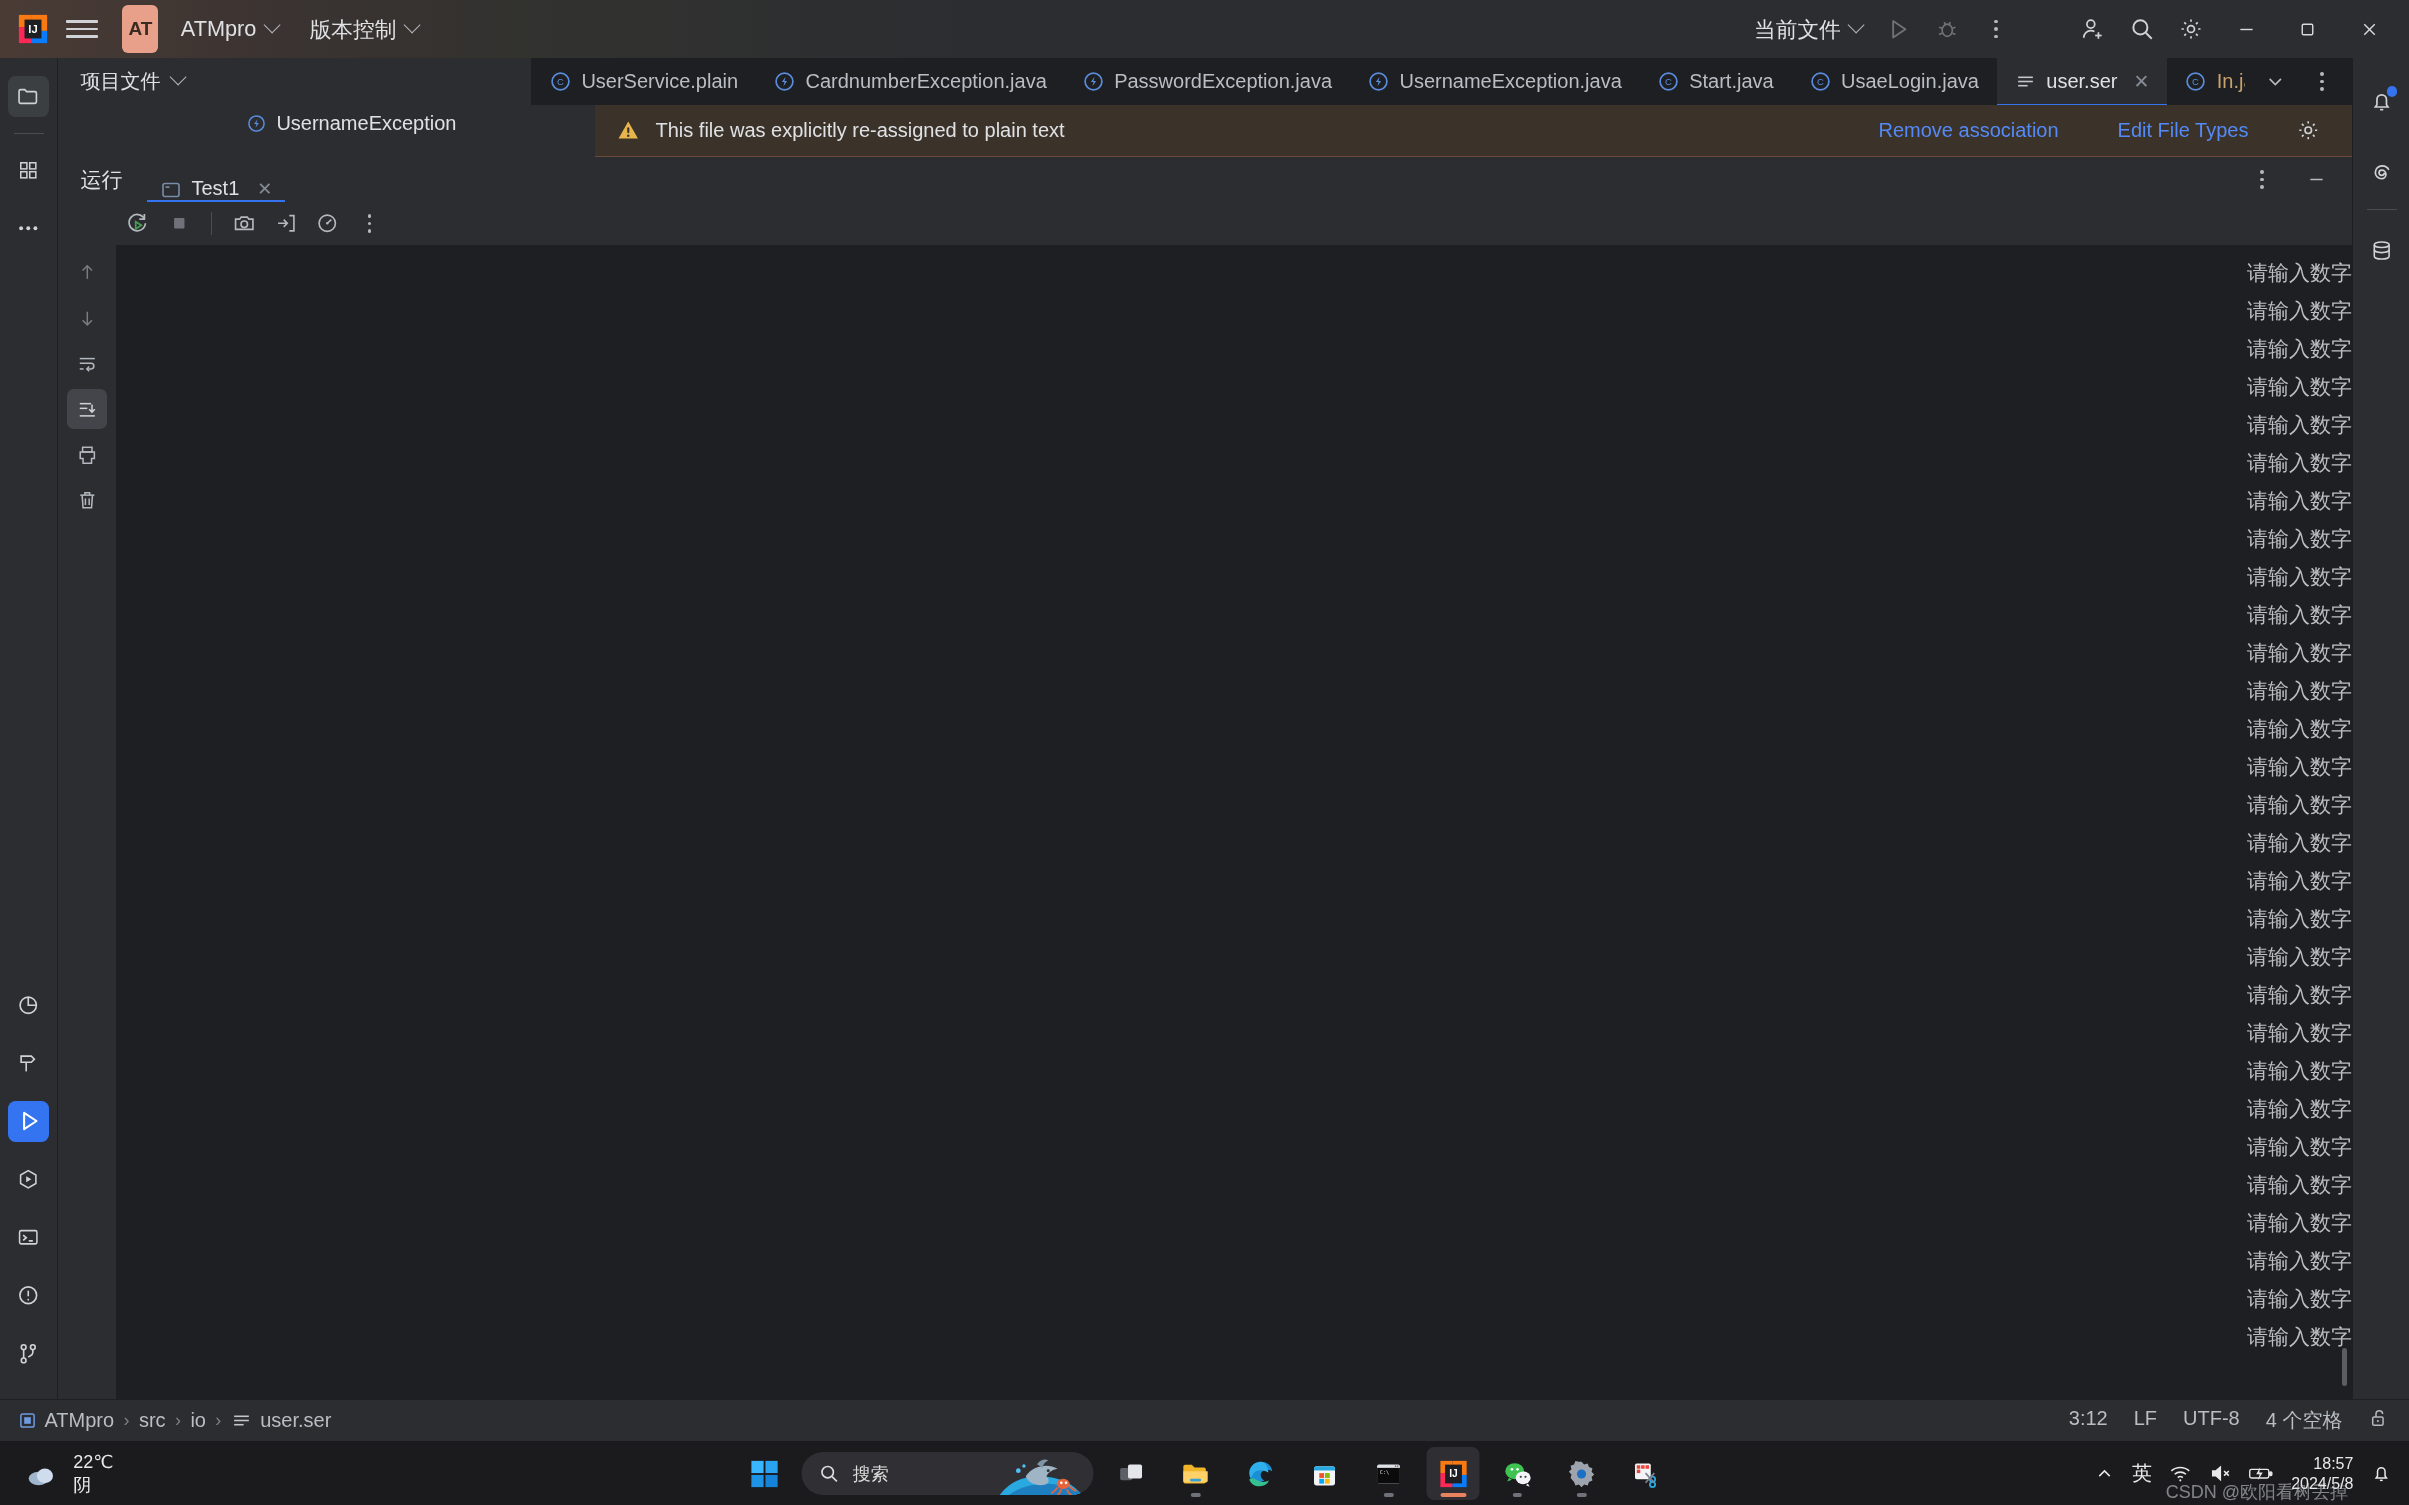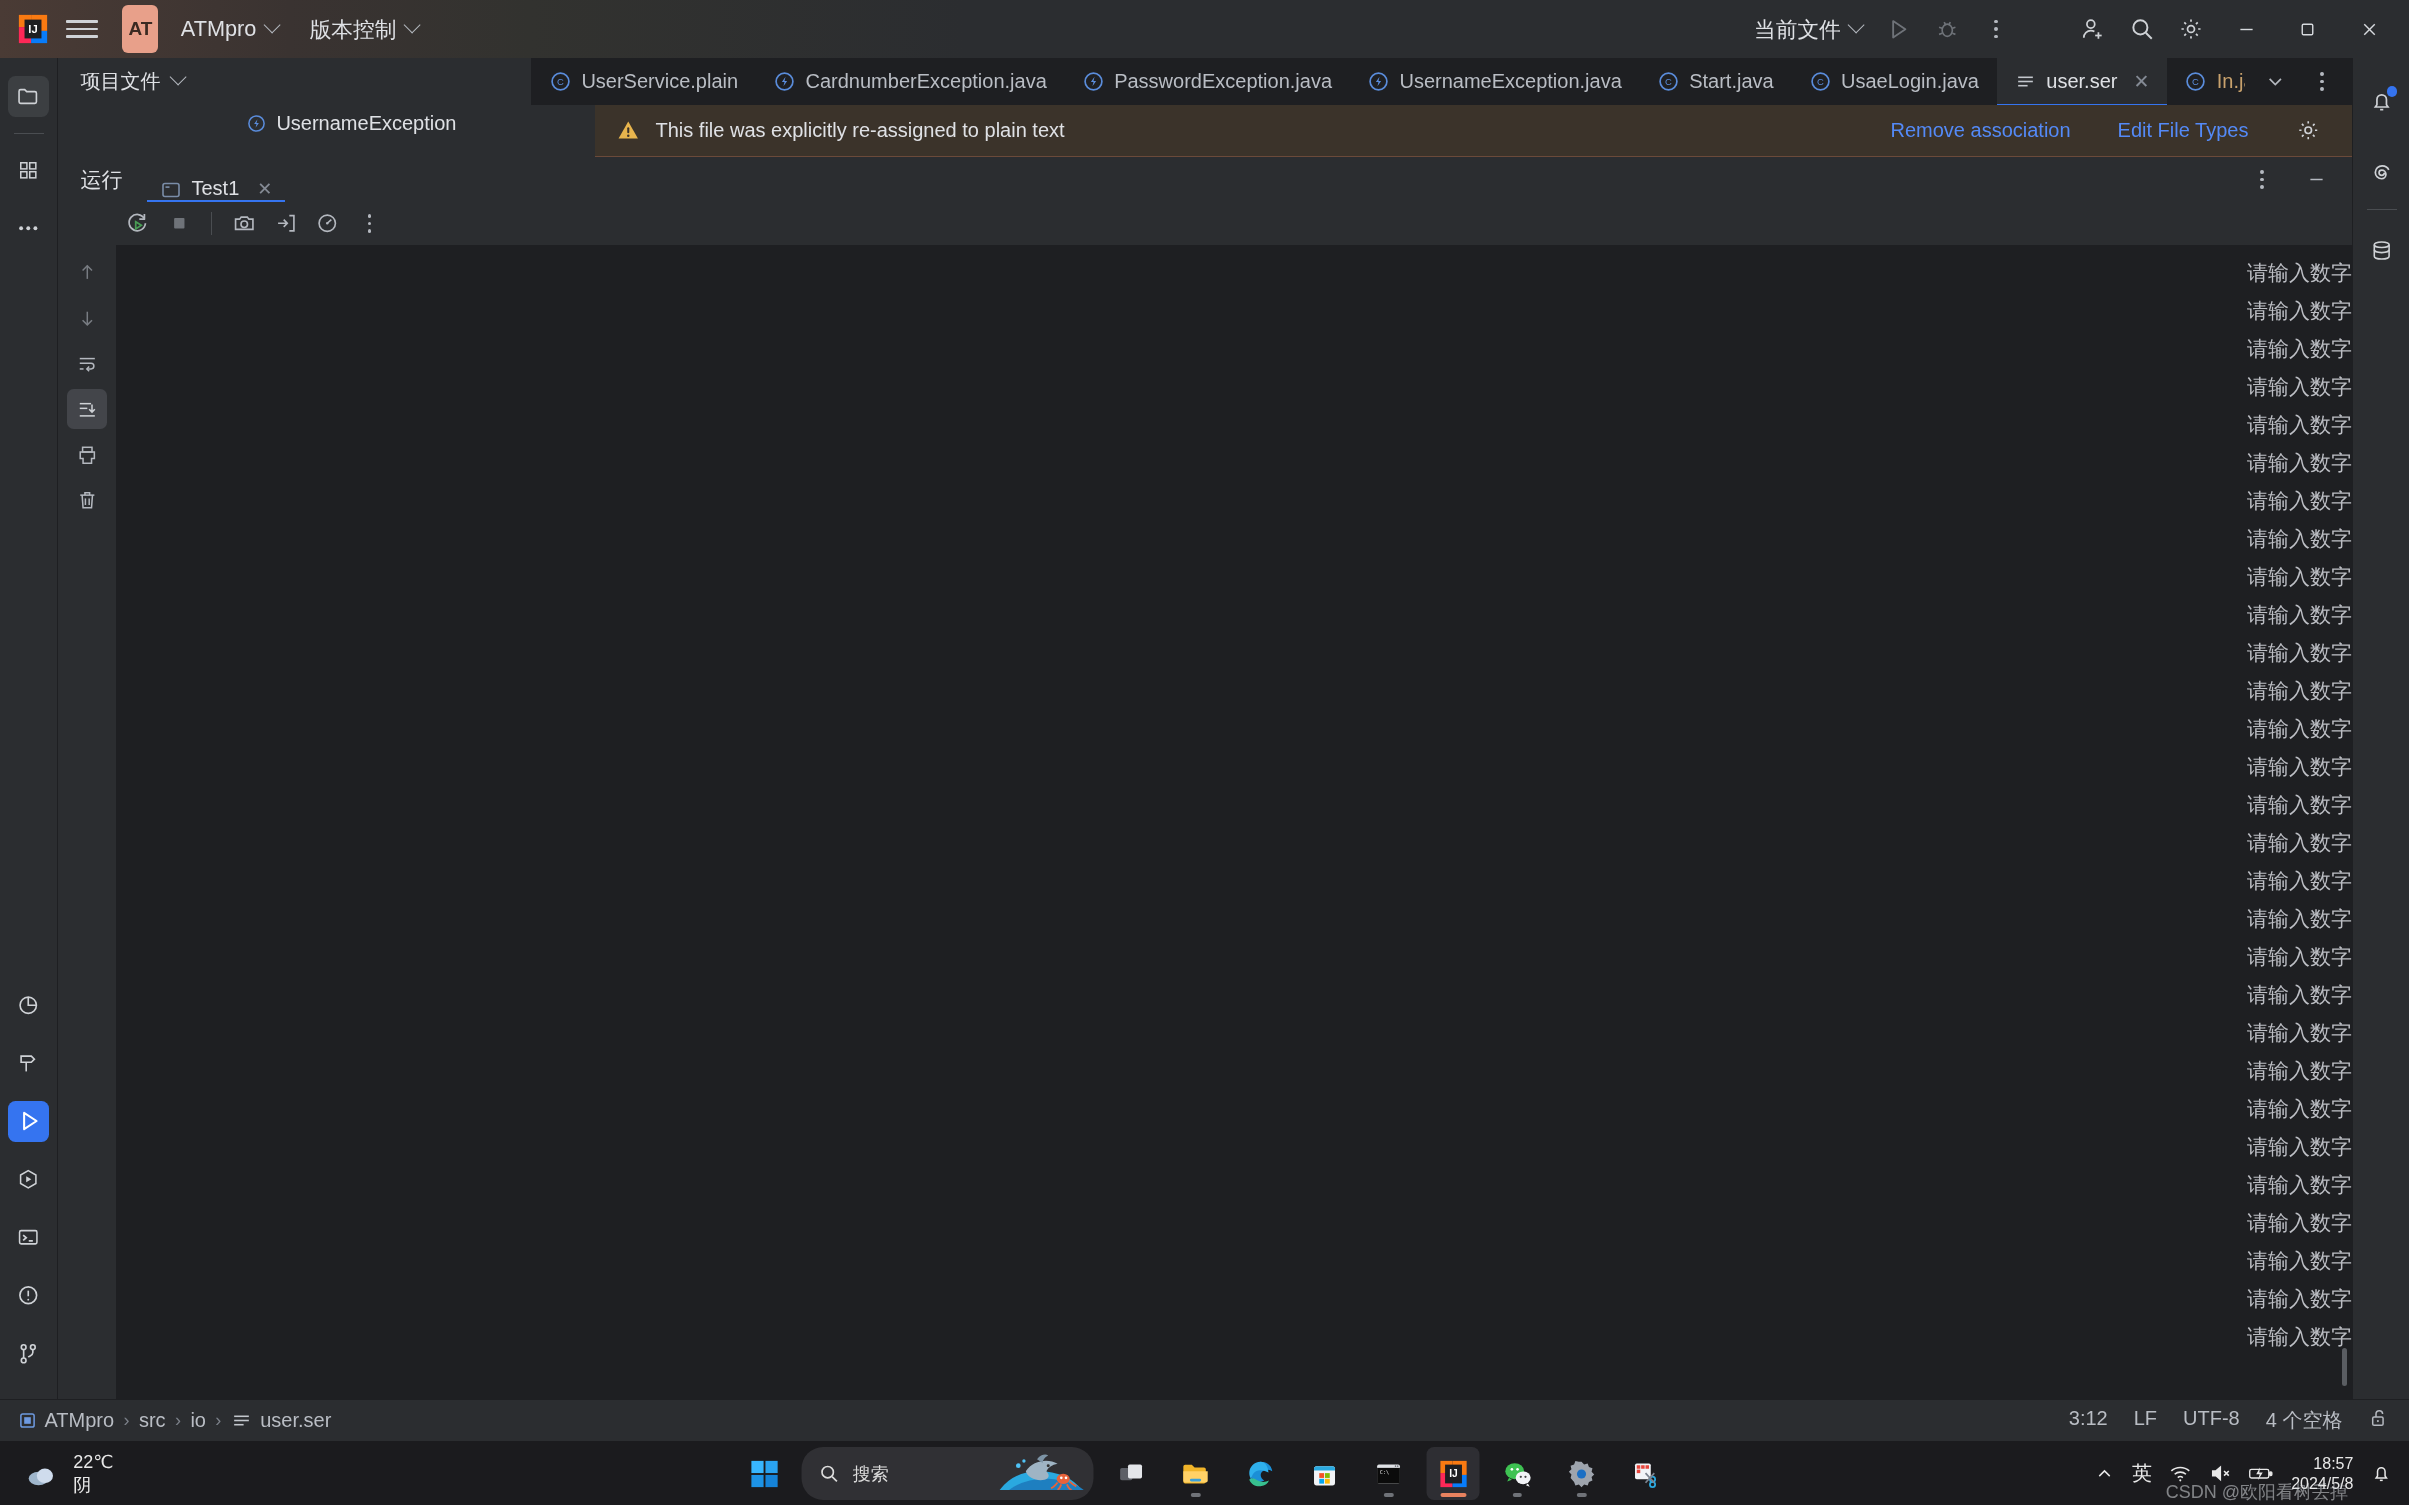--- a/index.html
+++ b/index.html
@@ -78,21 +78,21 @@
 
   
   .bannerwrap { height: 52px; flex: 0 0 52px; display:flex; }
   .banner-left { width: 537px; flex: 0 0 537px; background: #2b2d30; position: relative; overflow:hidden; }
   .banner {
     flex: 1 1 auto; background: #3b332a; display:flex; align-items:center;
     border-bottom: 0.9px solid #6b4a3a; padding: 0 21px; gap: 15px;
   }
   .banner .msg { color: #dfe1e5; font-size: 20px; }
   .banner .sp { flex: 1 1 auto; }
-  .banner a { color: #548af7; font-size: 20px; text-decoration: none; cursor:pointer; margin-left: 32px; }
+  .banner a { color: #548af7; font-size: 20px; text-decoration: none; cursor:pointer; margin-left: 44px; }
 
   
   .treerow { display:flex; align-items:center; gap:9.4px; color:#dfe1e5; font-size:20px; padding-left: 188px; height: 37px; }
   .treerow.sel { background: #393b40; }
 
   
   .runwin { flex: 1 1 auto; display:flex; flex-direction: column; min-height: 0; background:#2b2d30; }
   .run-tabbar { height: 45px; flex:0 0 45px; display:flex; align-items:stretch; padding-left: 22.6px; position: relative; }
   .run-title { color:#dfe1e5; font-size:21px; display:flex; align-items:center; padding-right: 24.5px; }
   .runtab {
@@ -136,21 +136,21 @@
     background:#1b1b1e; display:flex; align-items:center;
   }
   .weather { display:flex; align-items:center; gap:11.3px; padding-left: 26px; }
   .weather .wtxt { color:#e8e8e8; font-size: 18px; line-height: 22.6px; }
   .tb-center { position:absolute; left: 50%; transform: translateX(-50%); display:flex; align-items:center; gap: 11.3px; }
   .tb-ic { width: 53px; height: 53px; border-radius: 7.5px; display:flex; align-items:center; justify-content:center; position:relative; cursor:pointer; }
   .tb-ic.running::after { content:''; position:absolute; bottom:2.8px; left:50%; transform:translateX(-50%); width:9.4px; height:3.8px; border-radius:1.9px; background:#6f7278; }
   .tb-ic.active { background:#2e2e33; }
   .tb-ic.active::after { content:''; position:absolute; bottom:2.8px; left:50%; transform:translateX(-50%); width:26px; height:4.7px; border-radius:2.8px; background:#e8825f; }
   .searchbox {
-    width: 292px; height: 53px; border-radius: 21.7px; background:#303034;
+    width: 292px; height: 43px; border-radius: 21.7px; background:#303034;
     display:flex; align-items:center; gap:13px; padding: 0 17px; color:#dcdcdc; font-size:18px;
     position: relative; overflow:hidden; cursor:text;
   }
   .searchbox .dolphin { position:absolute; right: 0; top:0; height:43px; width: 113px; }
   .tray { margin-left:auto; display:flex; align-items:center; gap: 17px; padding-right: 17px; color:#e8e8e8; }
   .tray .clk { font-size: 16px; line-height: 20px; text-align: right; cursor:pointer; }
   .watermark {
     position:absolute; right: 62px; bottom: 1.9px; color: rgba(215,218,222,0.55); font-size: 18px; white-space: nowrap;
     pointer-events: none;
   }

